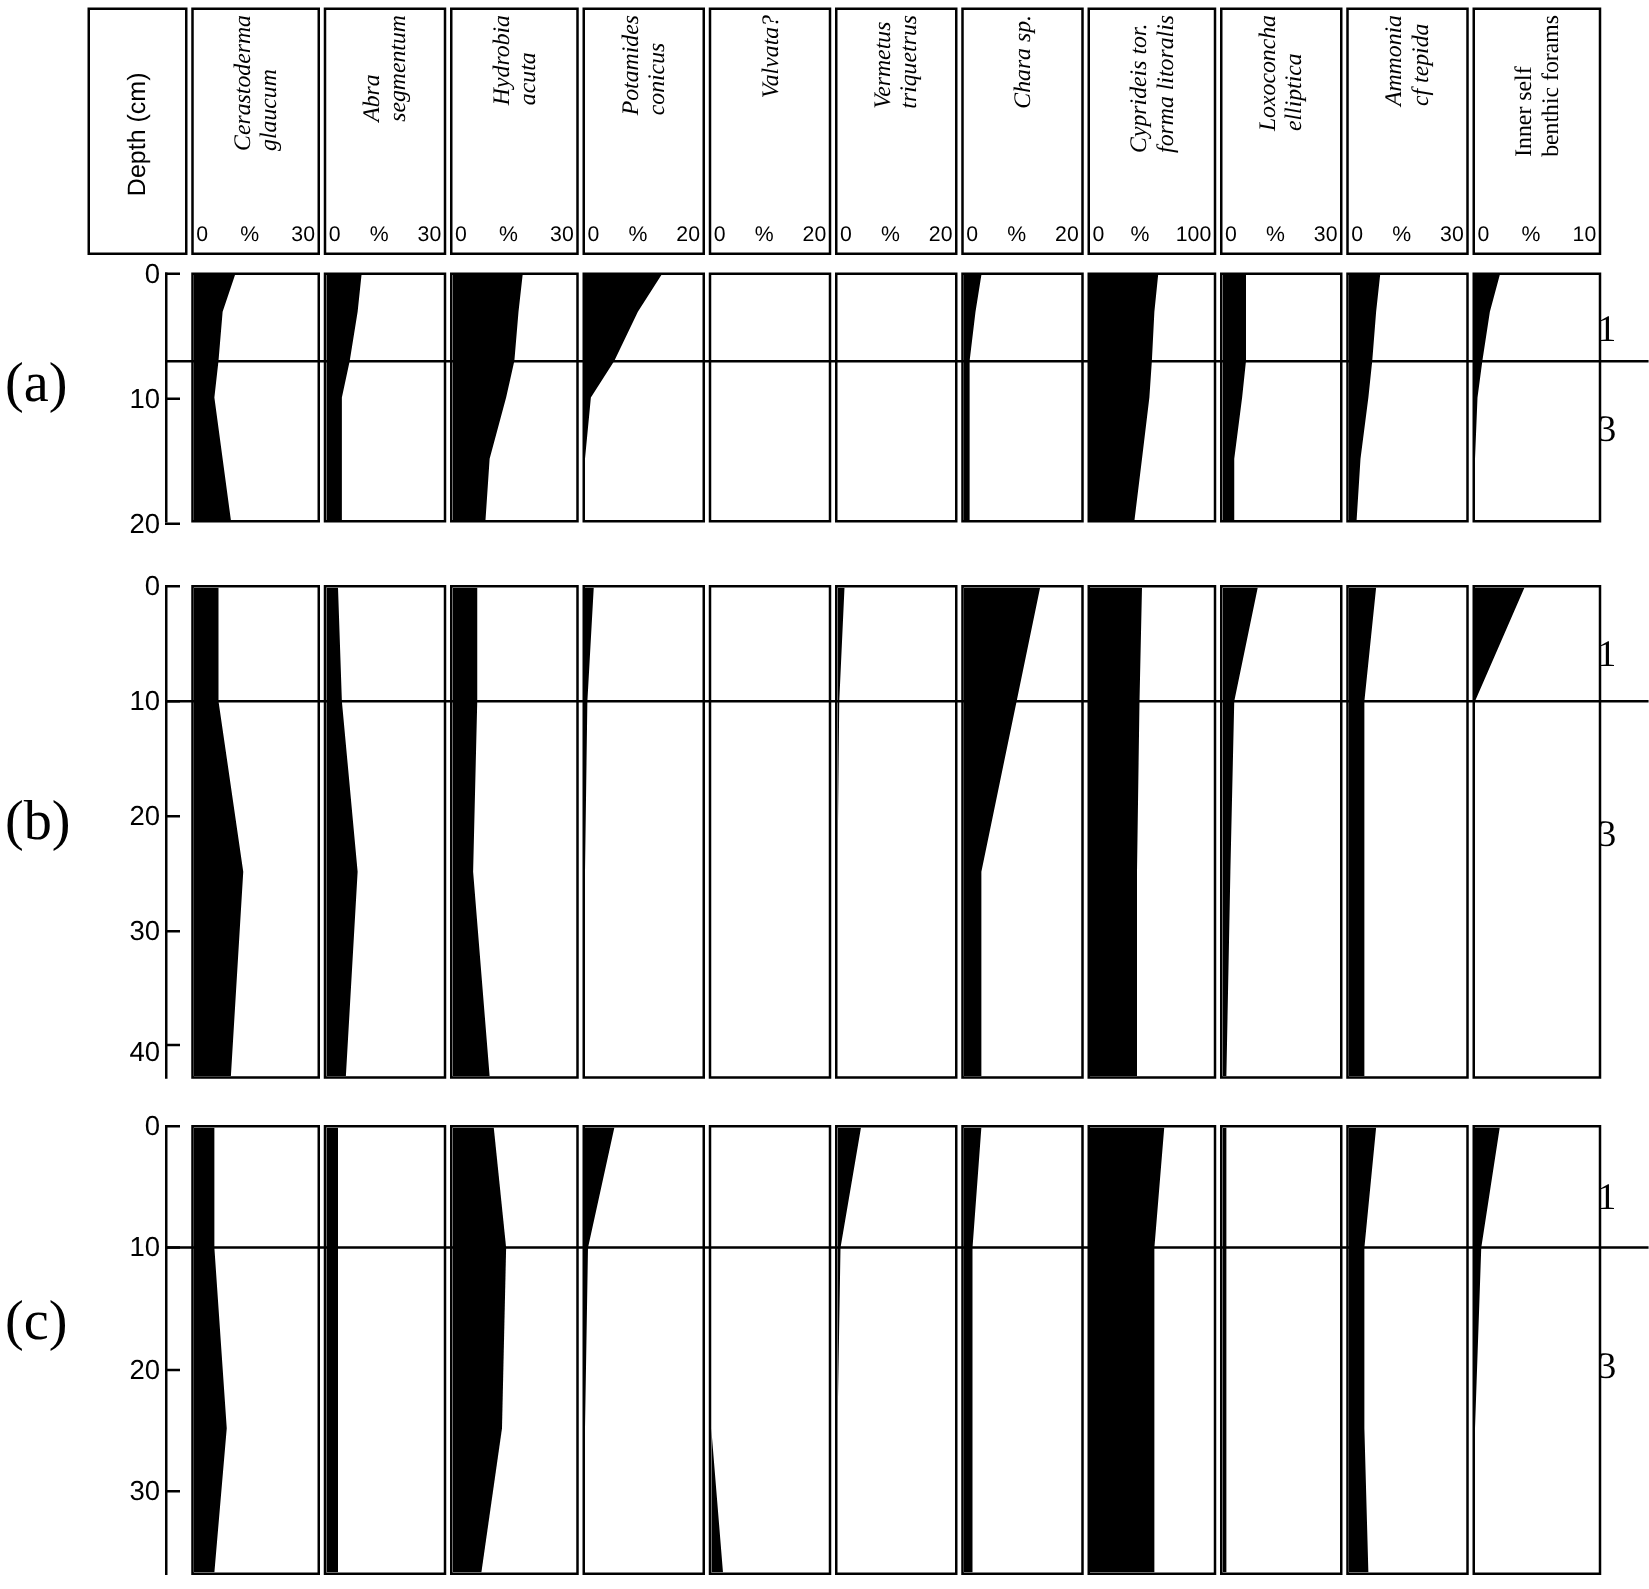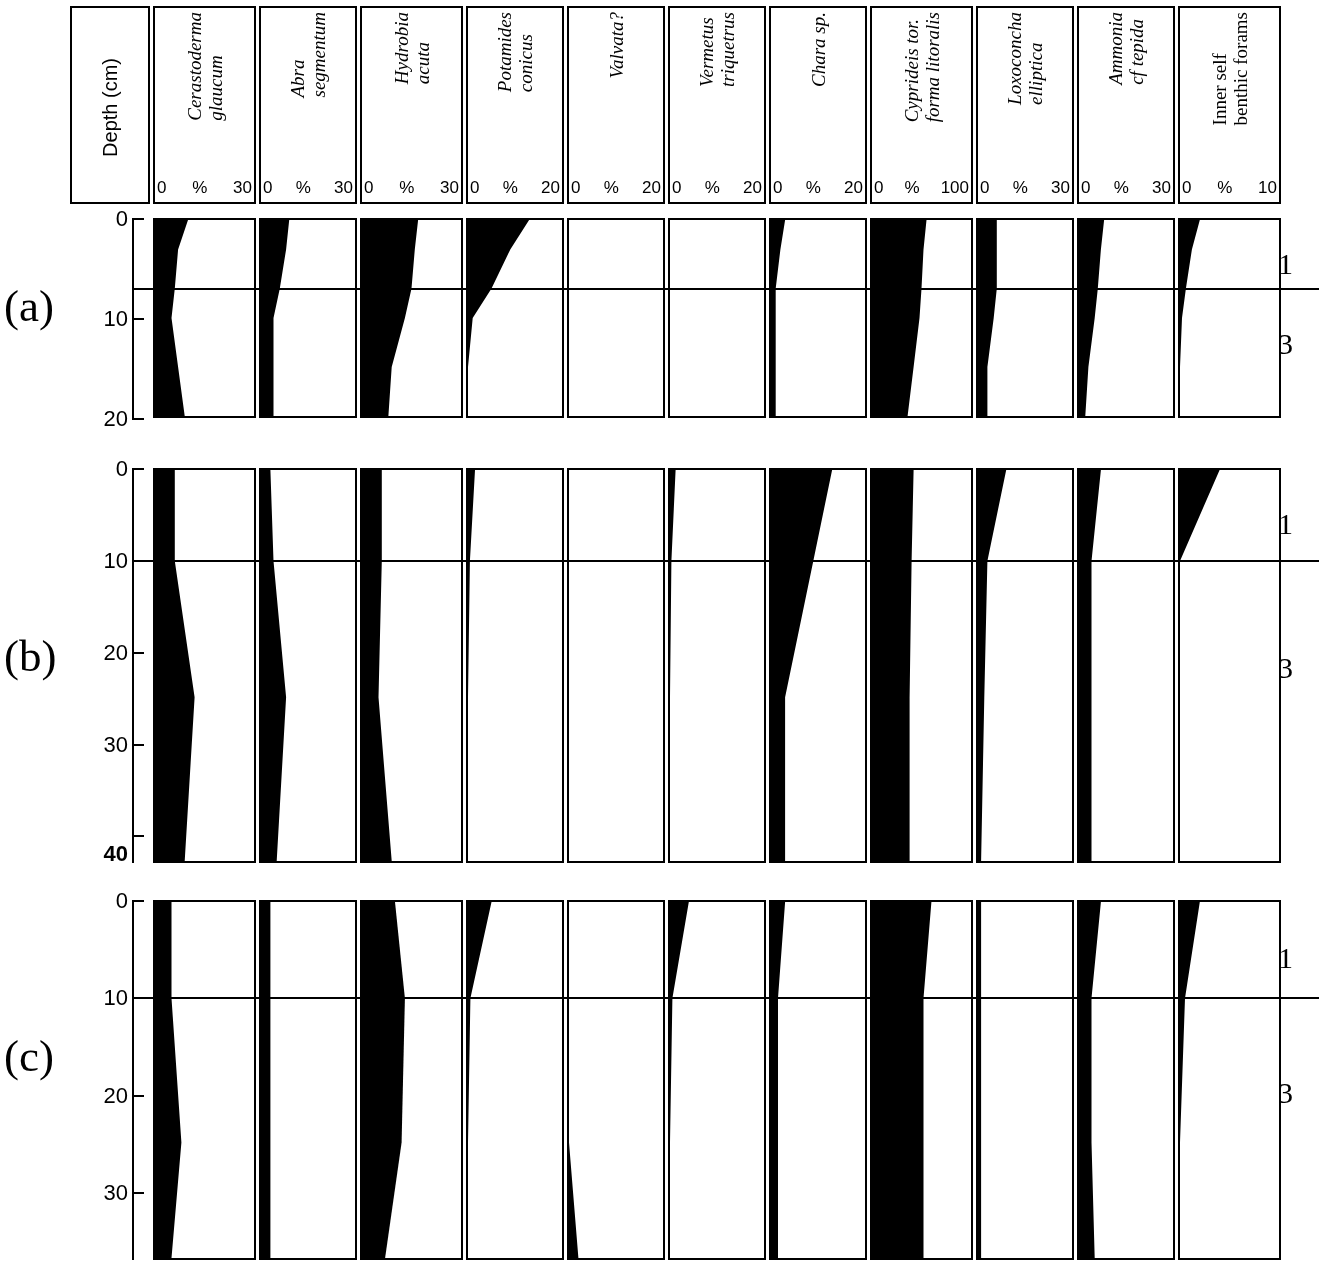--- a/index.html
+++ b/index.html
@@ -291,21 +291,21 @@
           <div class="vline" style="height: 395px;"></div>
           <div class="tick" style="top: 0px;"></div>
           <div class="lbl" style="top: 0px; right: 18px;">0</div>
           <div class="tick" style="top: 91.8605px;"></div>
           <div class="lbl" style="top: 91.8605px; right: 18px;">10</div>
           <div class="tick" style="top: 183.721px;"></div>
           <div class="lbl" style="top: 183.721px; right: 18px;">20</div>
           <div class="tick" style="top: 275.581px;"></div>
           <div class="lbl" style="top: 275.581px; right: 18px;">30</div>
           <div class="tick" style="top: 367.442px;"></div>
-          <div class="lbl" style="top: 385px; right: 18px; font-weight: bold;">40</div>
+          <div class="lbl" style="top: 373px; right: 18px;">40</div>
         </div>
         <div class="plotcell" style="left: 153px; width: 103px; height: 395px;">
           <svg width="99" height="391">
             <path d="M0,0 L19.8,0.0 L19.8,90.9 L39.6,227.3 L29.7,391.0 L0,391.0 Z" fill="#000"></path>
           </svg>
         </div>
         <div class="plotcell" style="left: 259px; width: 98px; height: 395px;">
           <svg width="94" height="391">
             <path d="M0,0 L9.4,0.0 L12.5,90.9 L25.1,227.3 L15.7,391.0 L0,391.0 Z" fill="#000"></path>
           </svg>

